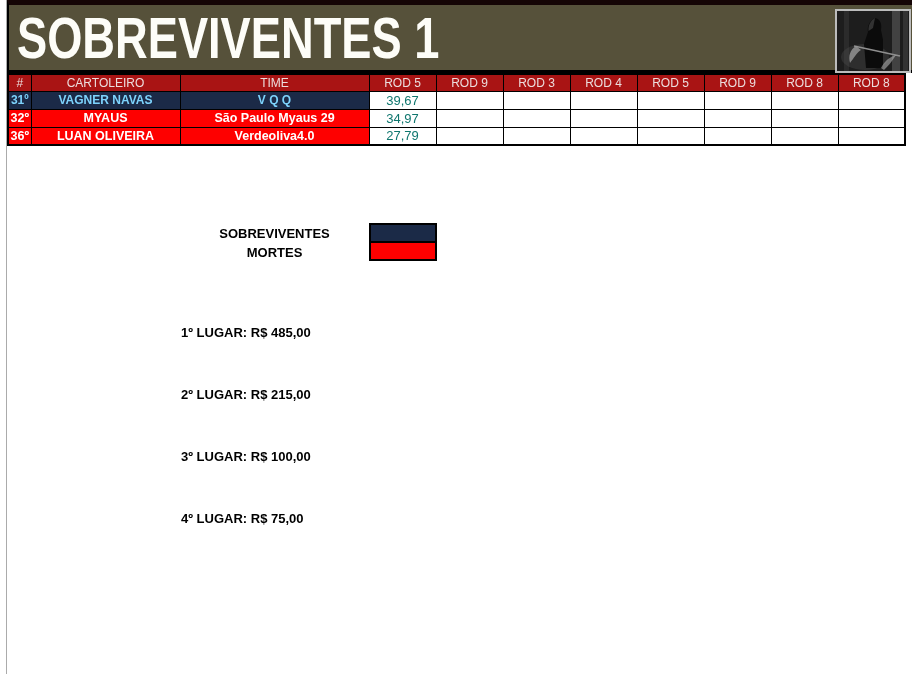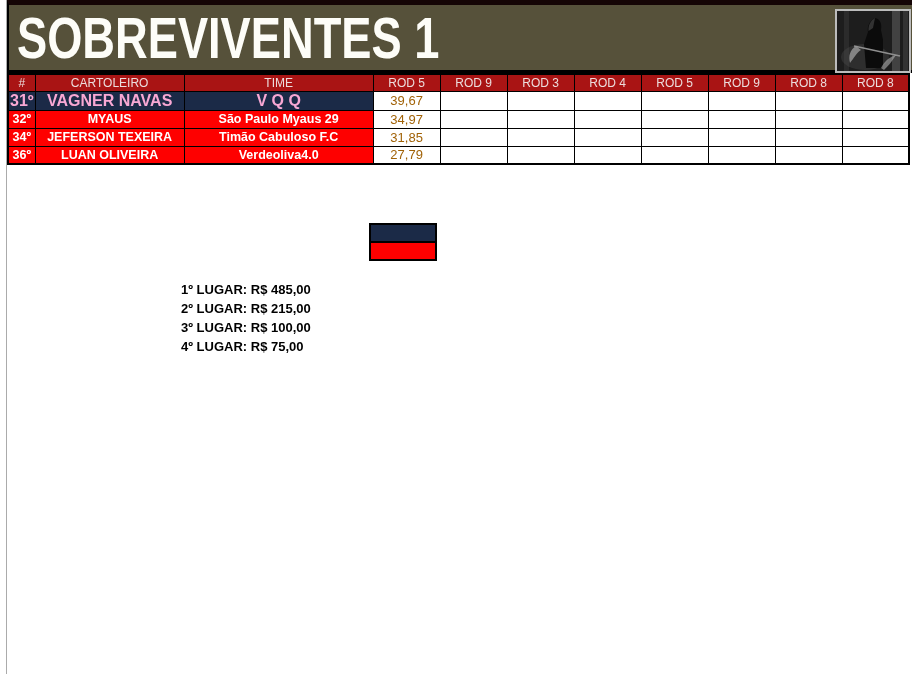--- a/index.html
+++ b/index.html
@@ -17,36 +17,36 @@
   .reaper{position:absolute;right:1px;top:4px;width:76px;height:64px;box-sizing:border-box;
           border:2px solid #bcbcbc;background:#181818;}
   .reaper svg{display:block;}
 
   
   .standings{position:absolute;left:7px;top:73px;border-collapse:collapse;table-layout:fixed;
              border:2px solid #000;}
   .standings td{border:1px solid #000;height:18px;padding:0 1px;text-align:center;
                 vertical-align:middle;overflow:hidden;white-space:nowrap;box-sizing:border-box;}
   tr.hdr td{background:#a91414;color:#ecdcdc;font-size:12px;font-weight:normal;height:17px;}
-  tr.alive td.fill{background:#1b2a47;color:#f9a8d4;font-weight:bold;font-size:16px;}
+  tr.alive td.fill{background:#1b2a47;color:#7dd3fc;font-weight:bold;font-size:12px;}
   tr.dead  td.fill{background:#fe0000;color:#ffffff;font-weight:bold;font-size:12.5px;}
-  td.rod{background:#ffffff;color:#a16207;font-size:13px;font-weight:normal;}
+  td.rod{background:#ffffff;color:#0f766e;font-size:13px;font-weight:normal;}
 
   
   .legend-label{position:absolute;left:180px;width:189px;height:19px;line-height:19px;
                 text-align:center;font-size:13px;font-weight:bold;color:#000;}
   .lg1{top:224px;} .lg2{top:243px;}
   .legend-box{position:absolute;left:369px;width:68px;height:20px;box-sizing:border-box;
               border:2px solid #000;}
   .bx1{top:223px;background:#1b2a47;}
   .bx2{top:241px;background:#fe0000;}
 
   
   .prizes{position:absolute;left:181px;top:280px;font-size:13px;font-weight:bold;color:#000;}
-  .prizes div{height:19px;line-height:19px;white-space:nowrap;}
+  .prizes div{height:19px;line-height:19px;white-space:nowrap;margin-top:43px;}
 </style>
 </head>
 <body>
 
 <div class="page">
   <div class="edge-line"></div>
 
   <div class="banner">
     <div class="banner-title">SOBREVIVENTES 1</div>
     <div class="reaper">
@@ -113,48 +113,37 @@
       <td class="rod">34,97</td>
       <td class="rod"></td>
       <td class="rod"></td>
       <td class="rod"></td>
       <td class="rod"></td>
       <td class="rod"></td>
       <td class="rod"></td>
       <td class="rod"></td>
     </tr>
     <tr class="dead">
-      <td class="fill rank">34º</td>
-      <td class="fill">JEFERSON TEXEIRA</td>
-      <td class="fill">Timão Cabuloso F.C</td>
-      <td class="rod">31,85</td>
-      <td class="rod"></td>
-      <td class="rod"></td>
-      <td class="rod"></td>
-      <td class="rod"></td>
-      <td class="rod"></td>
-      <td class="rod"></td>
-      <td class="rod"></td>
-    </tr>
-    <tr class="dead">
       <td class="fill rank">36º</td>
       <td class="fill">LUAN OLIVEIRA</td>
       <td class="fill">Verdeoliva4.0</td>
       <td class="rod">27,79</td>
       <td class="rod"></td>
       <td class="rod"></td>
       <td class="rod"></td>
       <td class="rod"></td>
       <td class="rod"></td>
       <td class="rod"></td>
       <td class="rod"></td>
     </tr>
   </tbody>
     </table>
 
+  <div class="legend-label lg1">SOBREVIVENTES</div>
+  <div class="legend-label lg2">MORTES</div>
   <div class="legend-box bx1"></div>
   <div class="legend-box bx2"></div>
 
   <div class="prizes">
     <div>1º LUGAR: R$ 485,00</div>
     <div>2º LUGAR: R$ 215,00</div>
     <div>3º LUGAR: R$ 100,00</div>
     <div>4º LUGAR: R$ 75,00</div>
   </div>
 </div>

